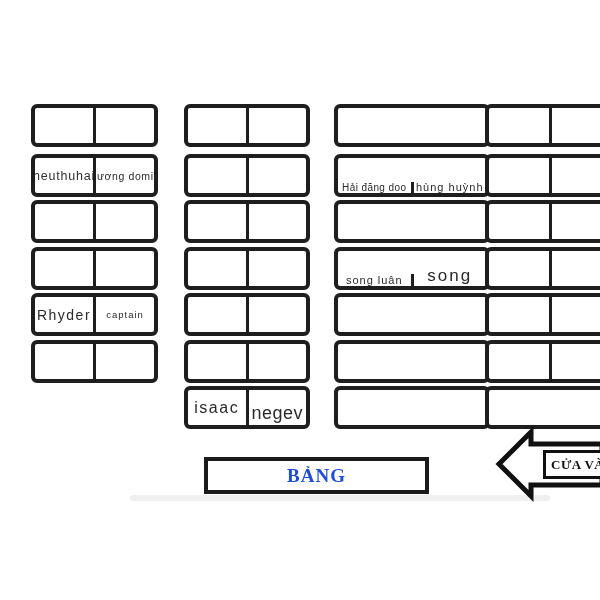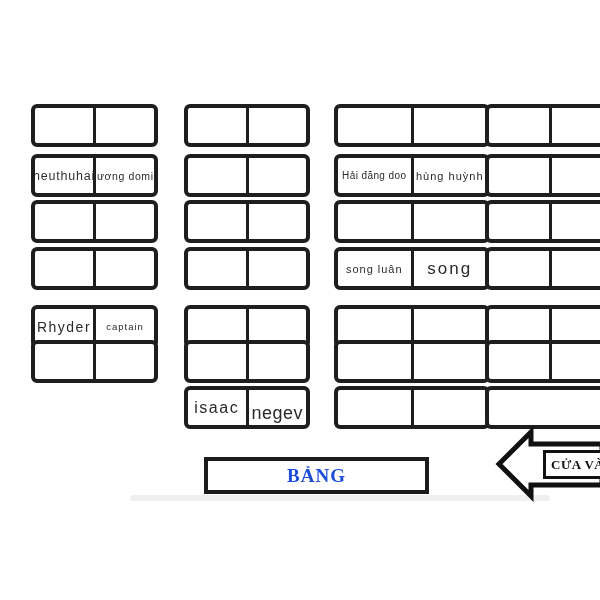--- a/index.html
+++ b/index.html
@@ -14,25 +14,25 @@
     display:flex;align-items:stretch;
   }
   .cell{
     flex:1;display:flex;align-items:center;justify-content:center;
     overflow:hidden;white-space:nowrap;color:#2a2a2a;
   }
   .cell.divided{border-right:3px solid #1e1e1e;}
   
   .c1{left:31px;width:127px;}
   .c2{left:184px;width:126px;}
-  .c3{left:334px;width:156px;}
+  .c3{left:334px;width:156px;align-items:flex-end;}
   .c4{left:485px;width:130px;}
   
   .r1{top:104px;} .r2{top:154px;} .r3{top:200px;} .r4{top:247px;}
-  .r5{top:293px;margin-top:12px;} .r6{top:340px;} .r7{top:386px;}
+  .r5{top:293px;} .r6{top:340px;} .r7{top:386px;}
   
   .fs9 {font-size:9.5px;letter-spacing:1px;}
   .fs10{font-size:10px;letter-spacing:.4px;}
   .fs10b{font-size:10.5px;letter-spacing:.6px;}
   .fs11{font-size:11px;letter-spacing:1px;}
   .fs12{font-size:12.5px;letter-spacing:.8px;color:#303030;}
   .fs14{font-size:14px;letter-spacing:1.5px;}
   .fs16{font-size:16px;letter-spacing:1.5px;}
   .fs16b{font-size:18px;letter-spacing:.5px;margin-top:12px;}
   .fs17{font-size:17px;letter-spacing:2px;}

